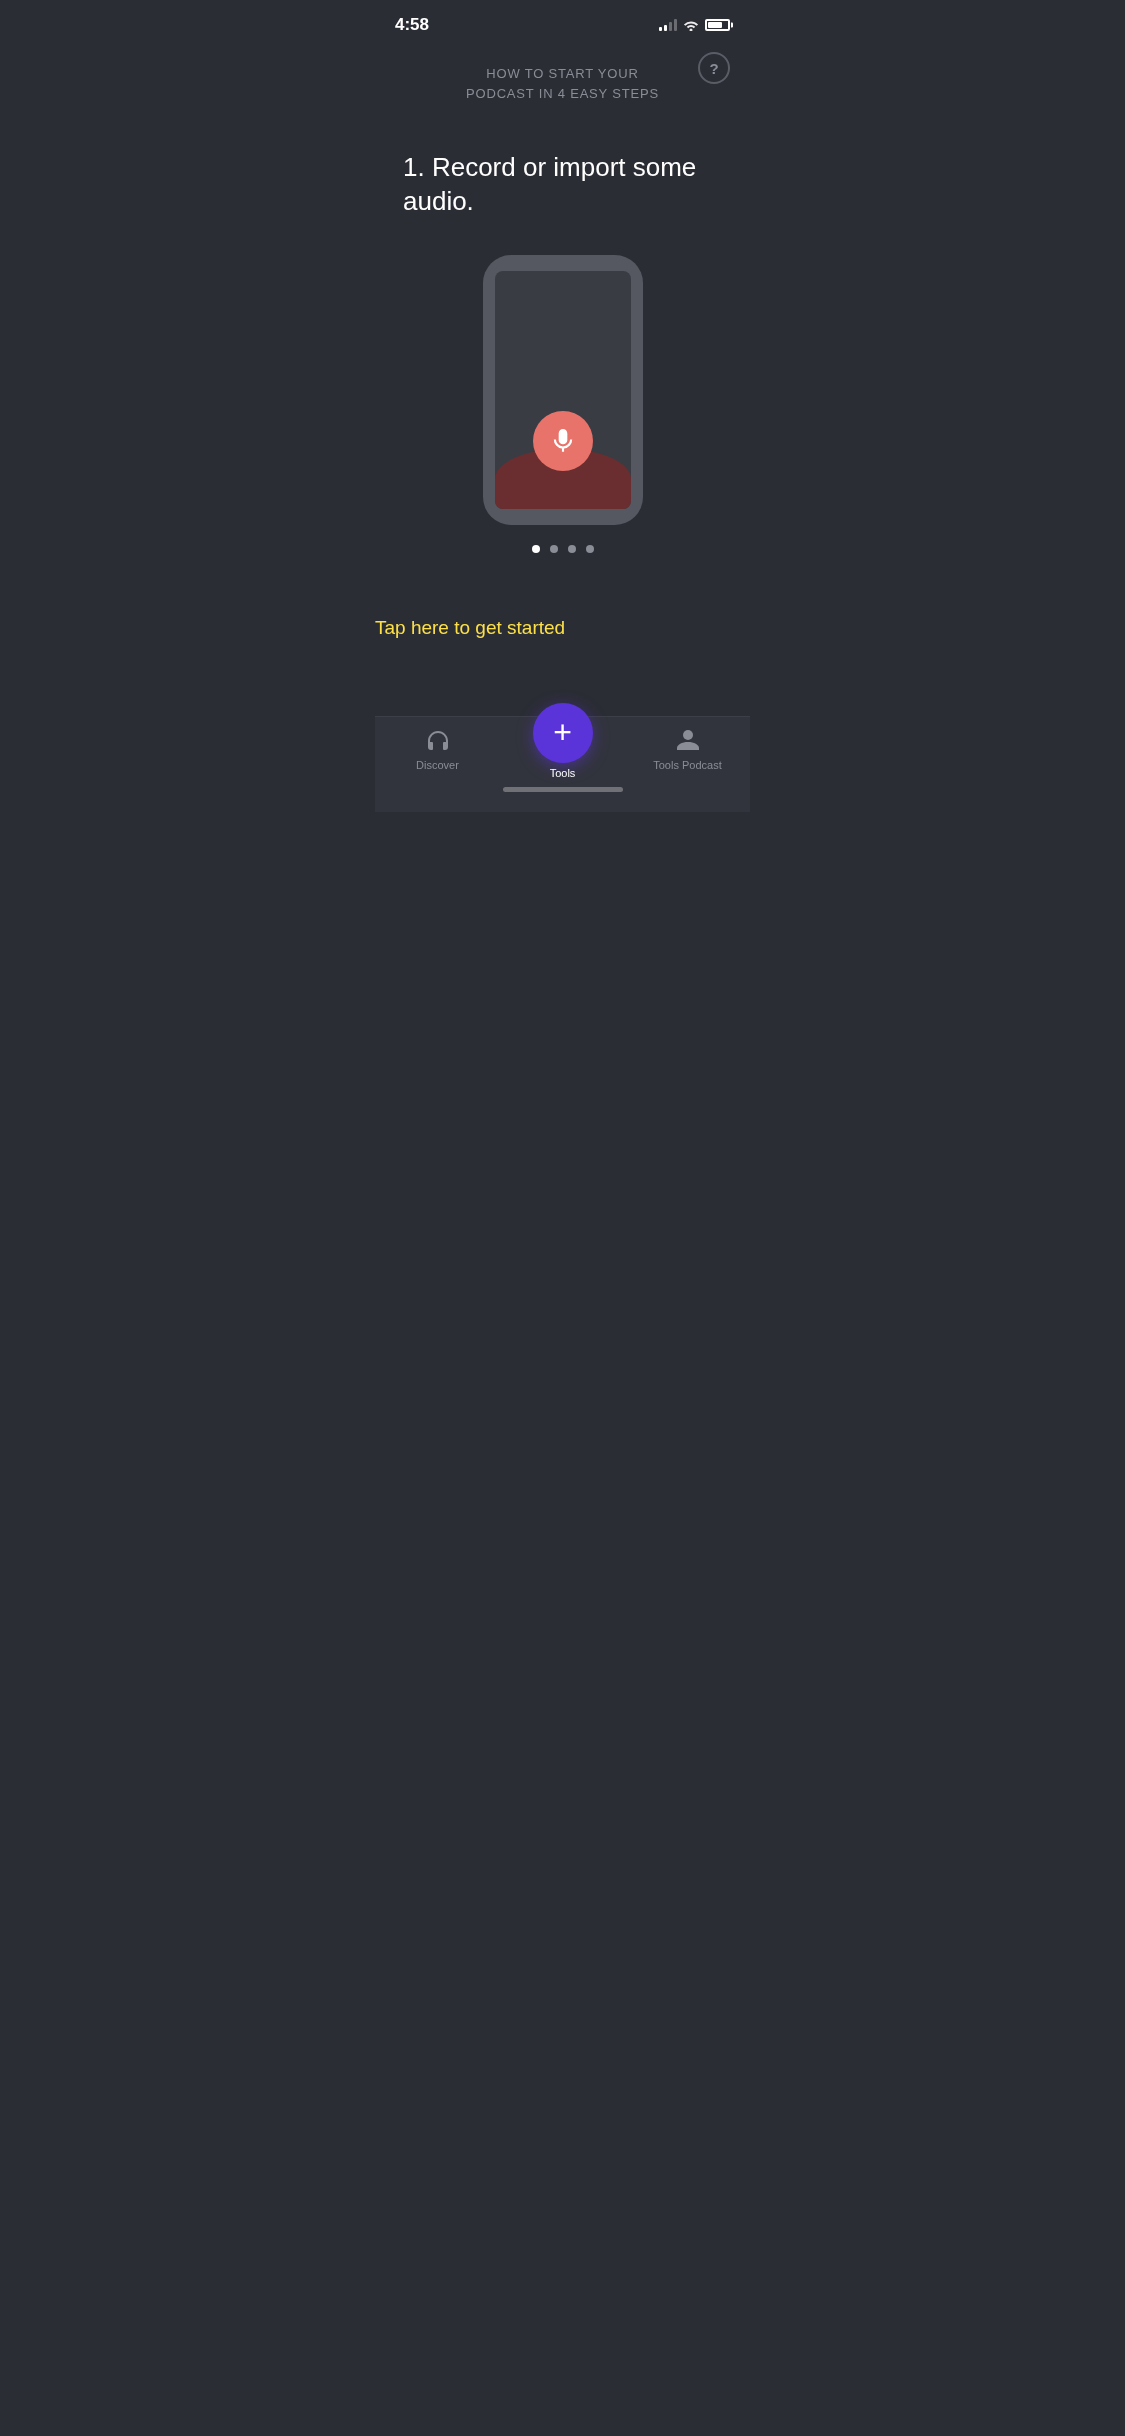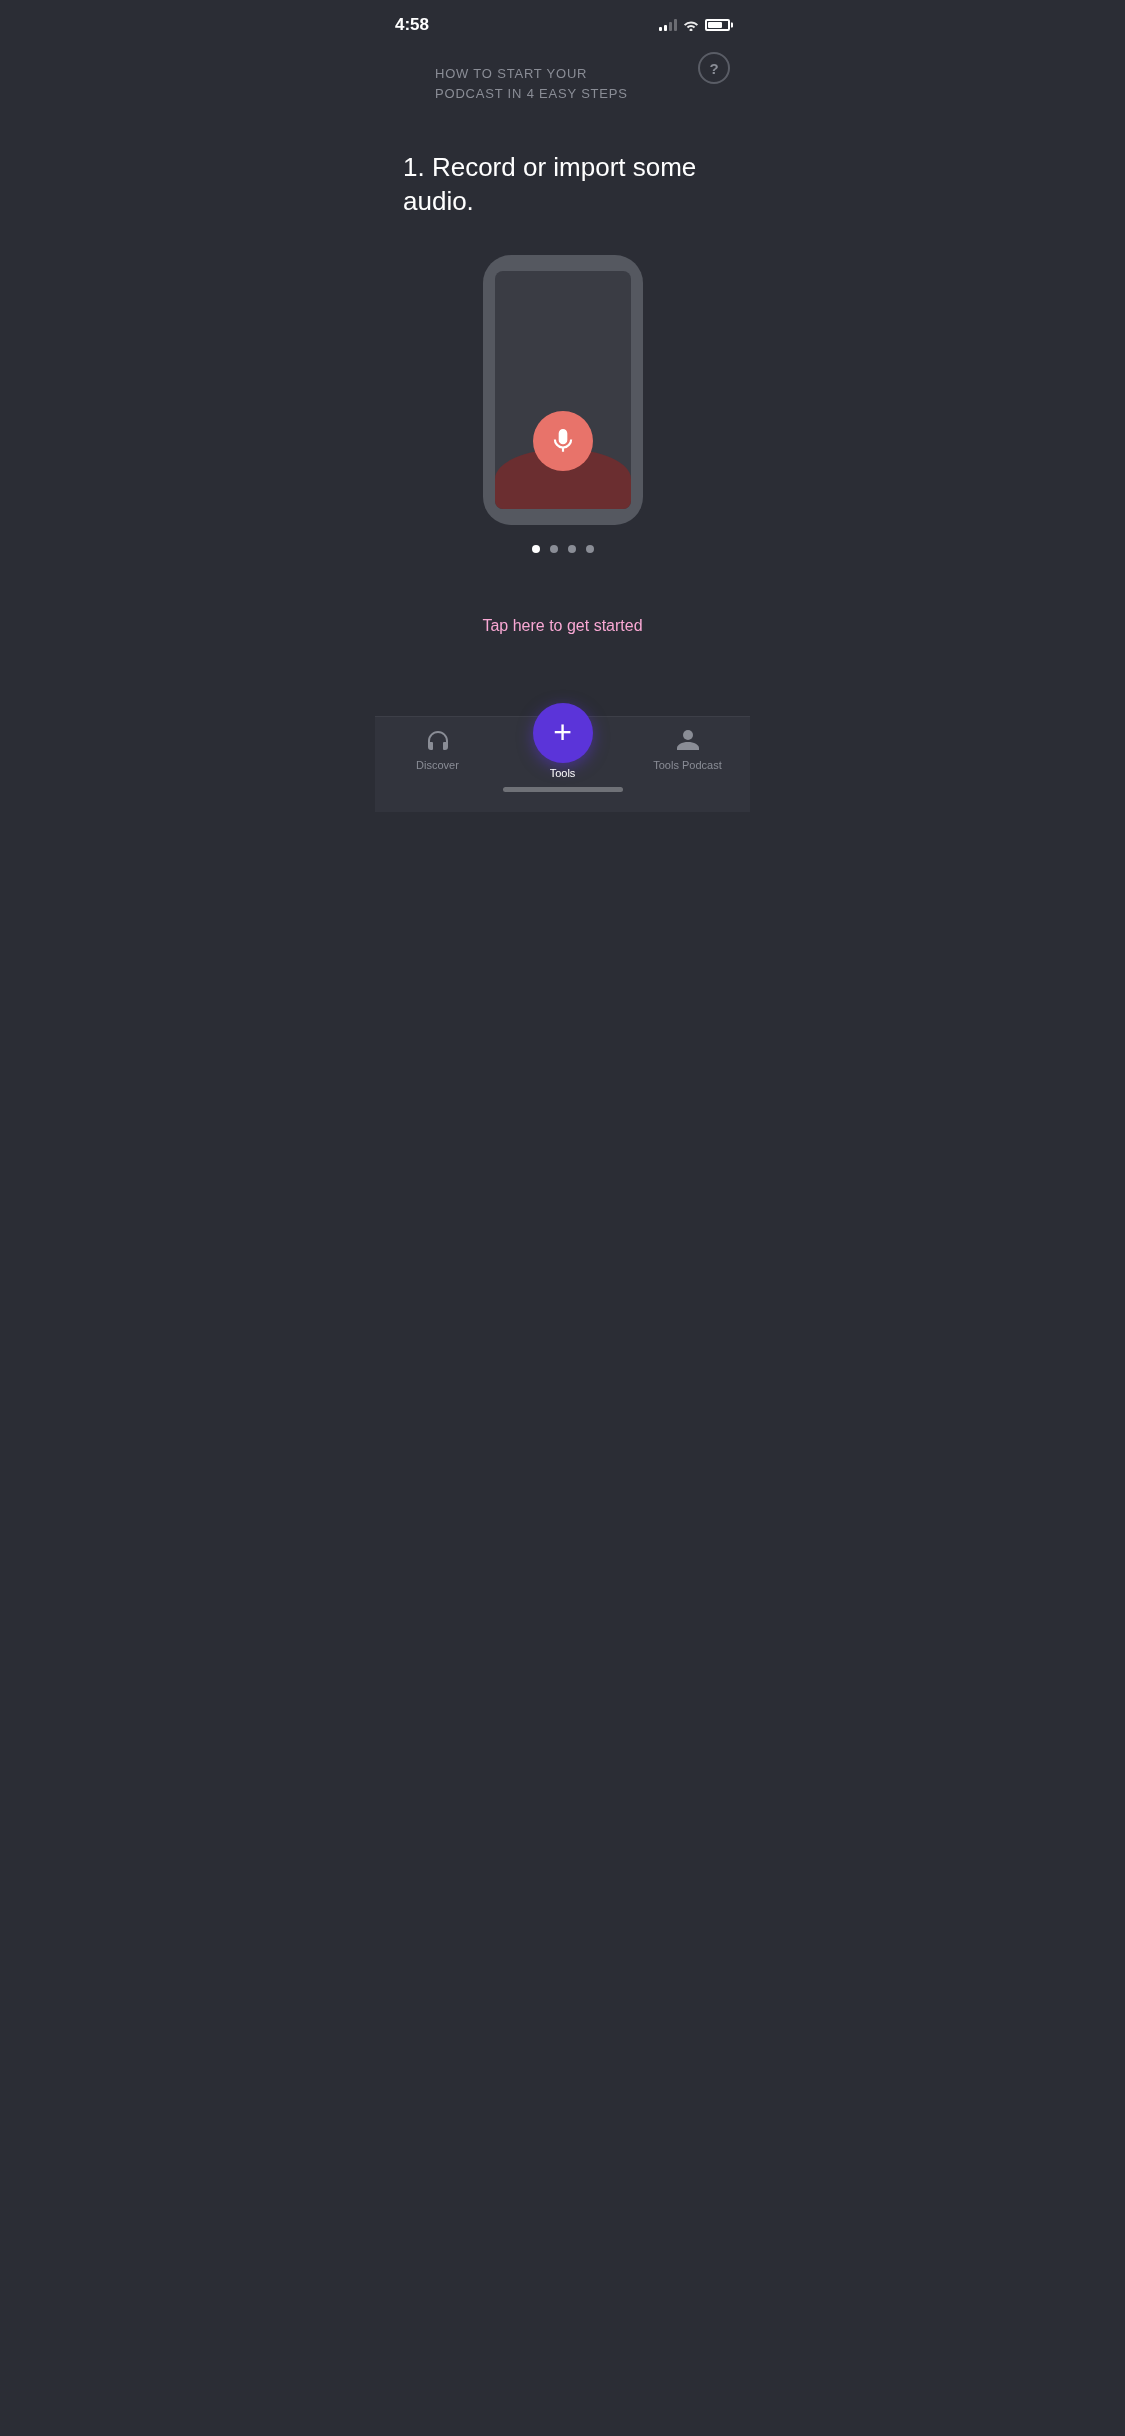--- a/index.html
+++ b/index.html
@@ -109,21 +109,21 @@
       align-items: center;
       justify-content: center;
       color: #8a8d96;
       font-size: 15px;
       font-weight: 600;
       cursor: pointer;
     }
 
     
     .page-title {
-      text-align: left;
+      text-align: center;
       margin-top: 20px;
       padding: 0 60px;
     }
 
     .page-title-text {
       font-size: 13px;
       font-weight: 500;
       color: #8a8d96;
       letter-spacing: 0.8px;
       line-height: 1.5;
@@ -217,24 +217,24 @@
       border-radius: 50%;
       background: #8a8d96;
     }
 
     .dot.active {
       background: #ffffff;
     }
 
     
     .cta-text {
-      text-align: center;
+      text-align: left;
       margin-top: 64px;
-      font-size: 16px;
-      color: #f9a8d4;
+      font-size: 19px;
+      color: #fde047;
     }
 
     
     .tab-bar {
       position: absolute;
       bottom: 0;
       left: 0;
       right: 0;
       background: #32343d;
       border-top: 1px solid #3d3f48;

